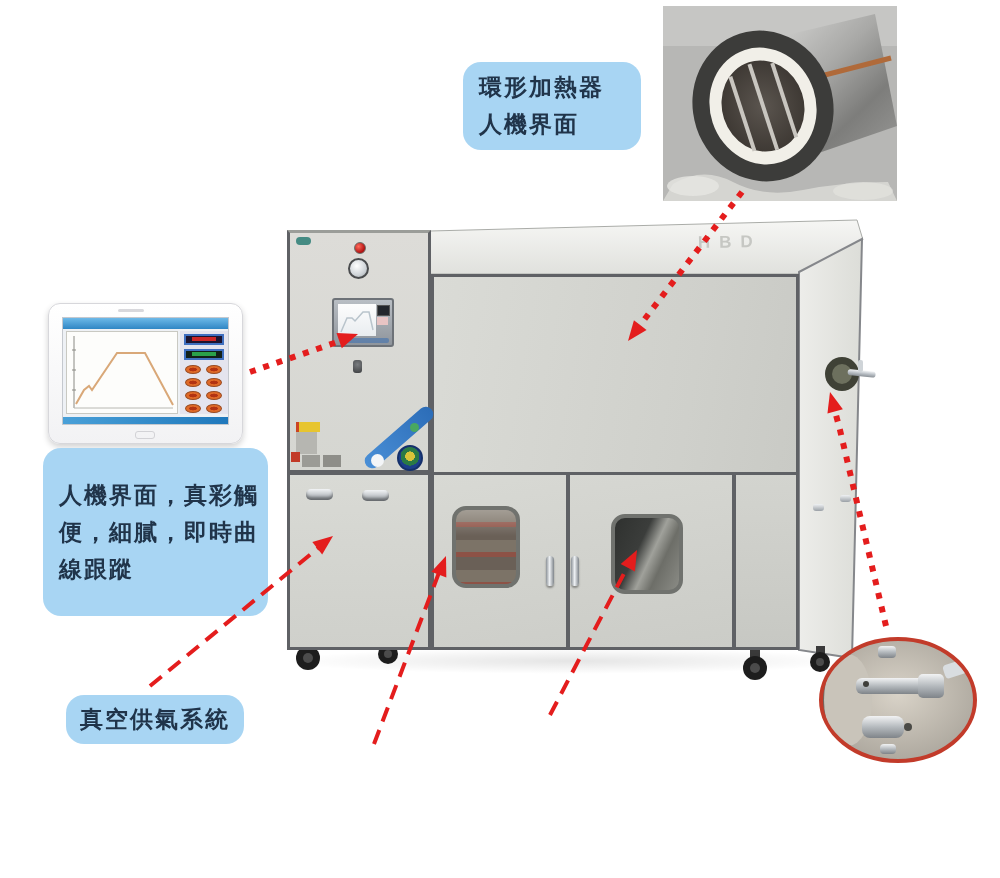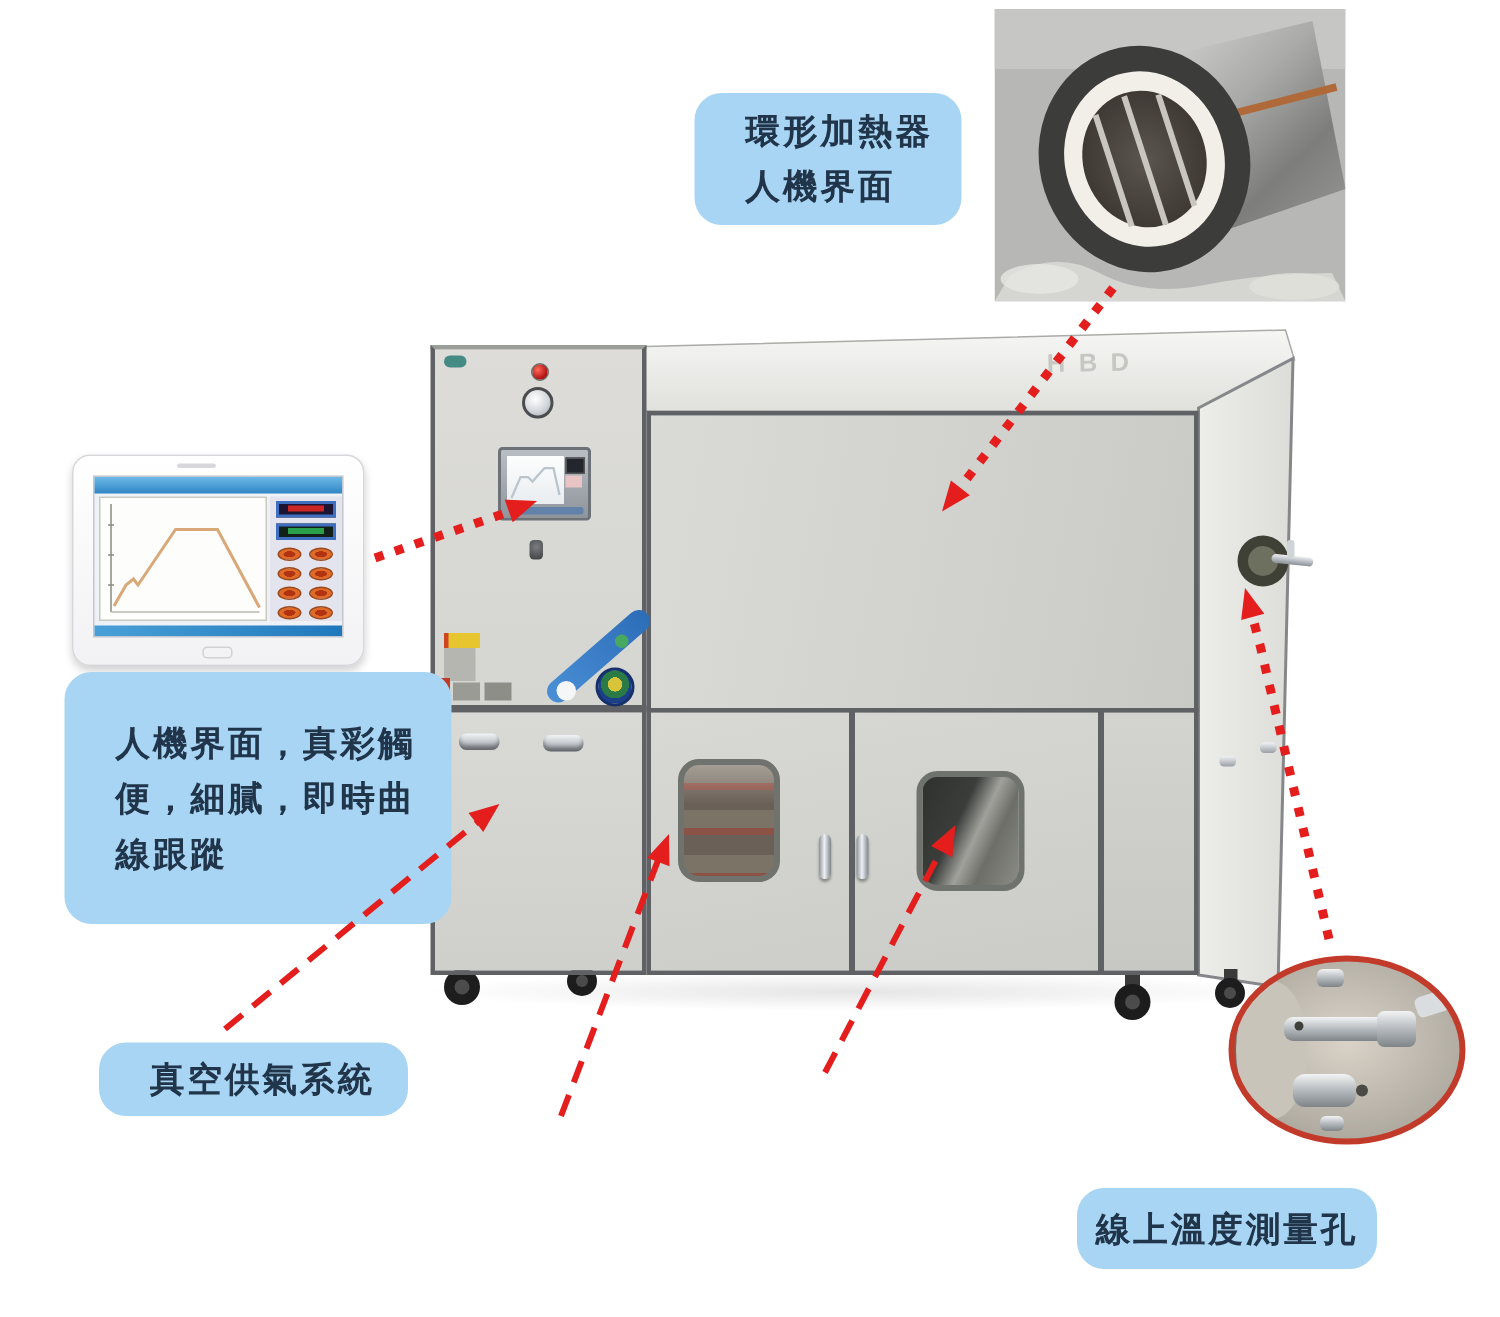--- a/index.html
+++ b/index.html
@@ -6,21 +6,21 @@
   #stage{position:relative;width:1000px;height:878px;background:#ffffff;overflow:hidden;
          font-family:"Liberation Sans",sans-serif;}
   .abs{position:absolute;}
 
   
   .callout{position:absolute;background:#a8d5f3;color:#20344a;border-radius:18px;
            display:flex;flex-direction:column;justify-content:center;
            font-size:23px;font-weight:bold;letter-spacing:2px;line-height:37px;}
   .callout .ln{white-space:nowrap;}
   .c-center{align-items:center;}
-  .c-left{align-items:flex-start;padding-left:34px;box-sizing:border-box;}
+  .c-left{align-items:flex-start;padding-left:16px;box-sizing:border-box;}
 
   
   .panel{position:absolute;border:3px solid #5f6165;box-sizing:border-box;}
   #panel-ctrl{left:287px;top:230px;width:144px;height:243px;
               background:linear-gradient(180deg,#dddcd8,#d5d6d1);border-top-color:#9b9d99;}
   #panel-updoor{left:431px;top:274px;width:368px;height:201px;
               background:linear-gradient(100deg,#dadbd6,#cfd0cb 70%,#c9cac5);}
   #panel-cab{left:287px;top:472px;width:144px;height:178px;
               background:linear-gradient(180deg,#d9dad5,#cfd0cb);}
   #panel-door1{left:431px;top:472px;width:138px;height:178px;
@@ -299,35 +299,32 @@
       <circle cx="48" cy="48" r="3" fill="#3f3f3b"></circle>
     </g>
     <ellipse cx="80" cy="64" rx="77" ry="61" fill="none" stroke="#c23b2a" stroke-width="4"></ellipse>
   </svg>
 
   <div class="callout c-left z-label" style="left:463px;top:62px;width:178px;height:88px;">
     <div class="ln">環形加熱器</div>
     <div class="ln">人機界面</div>
   </div>
 
-  <div class="callout c-left z-label" style="left:43px;top:448px;width:258px;height:168px;">
+  <div class="callout c-left z-label" style="left:43px;top:448px;width:225px;height:168px;">
     <div class="ln">人機界面，真彩觸</div>
     <div class="ln">便，細膩，即時曲</div>
     <div class="ln">線跟蹤</div>
   </div>
 
-  <div class="callout c-center z-label" style="left:66px;top:695px;width:194px;height:49px;padding-left:12px;">
+  <div class="callout c-center z-label" style="left:66px;top:695px;width:178px;height:49px;">
     <div class="ln">真空供氣系統</div>
   </div>
 
 
 
-  <div class="callout c-center z-label" style="left:718px;top:792px;width:200px;height:54px;">
-    <div class="ln">線上溫度測量孔</div>
-  </div>
 
   <svg id="arrow-svg" class="abs" width="1000" height="878">
     <g stroke="#e41d1d" fill="none">
 
       <line x1="250" y1="372" x2="346" y2="339" stroke-width="6" stroke-dasharray="6 8"></line>
 
       <line x1="742" y1="192" x2="634" y2="333" stroke-width="6" stroke-dasharray="6 8"></line>
 
       <polyline points="886,626 840,430 832,400" stroke-width="6" stroke-dasharray="6 8"></polyline>
 

